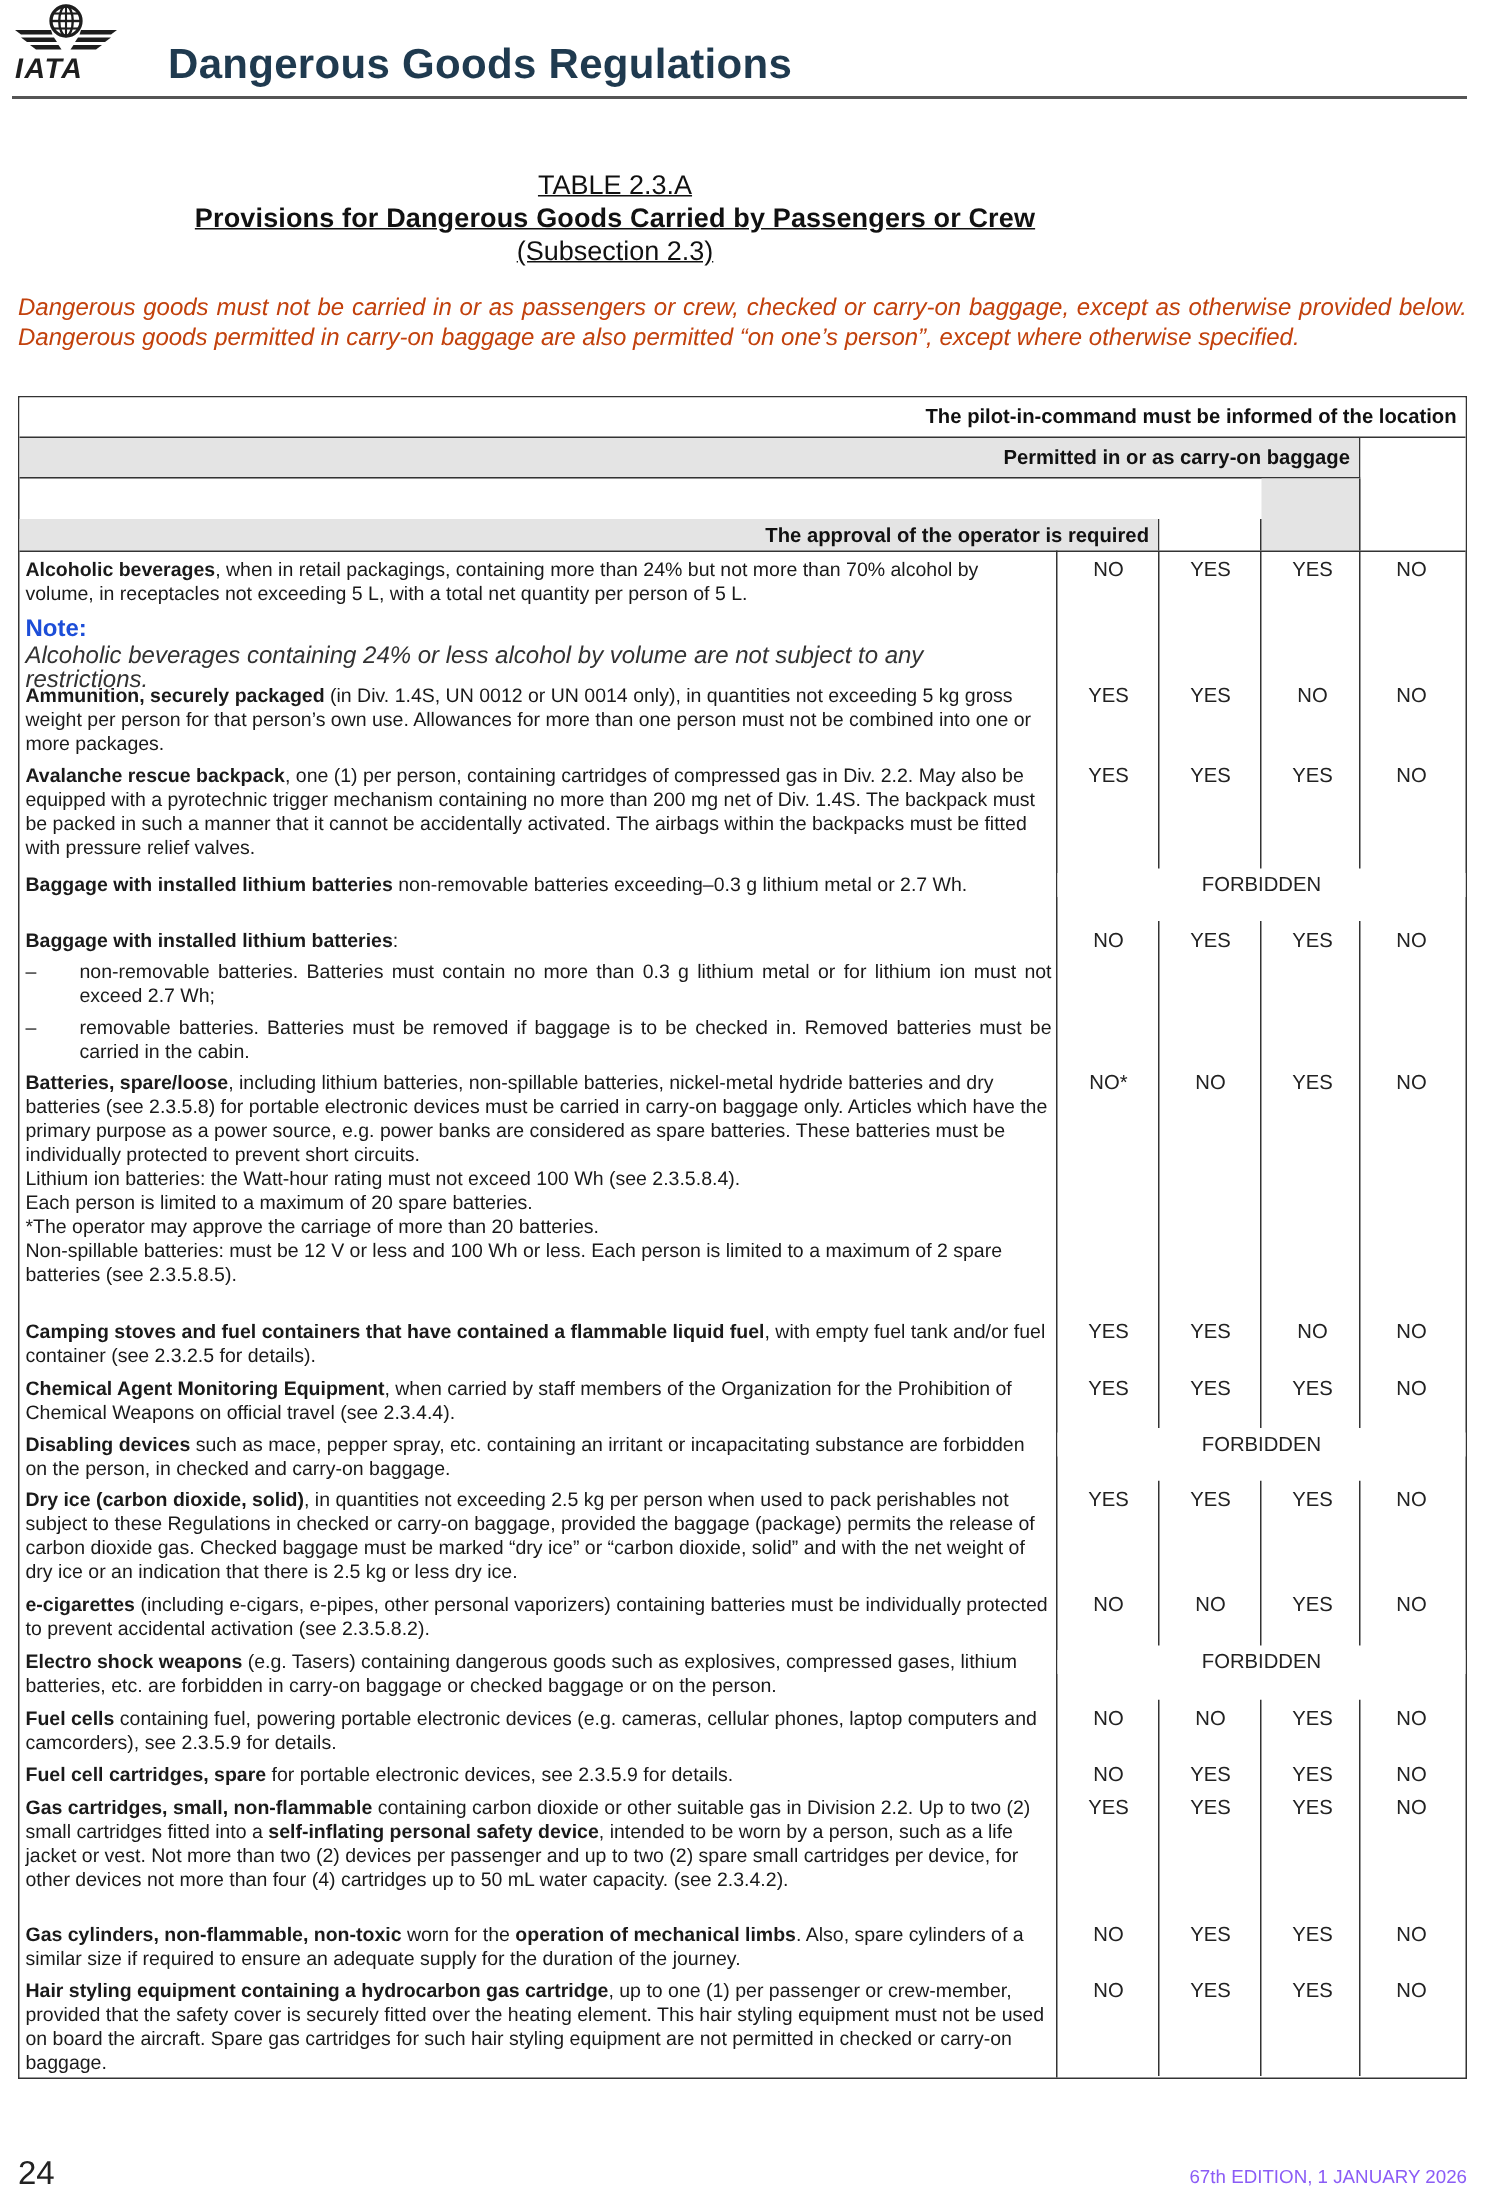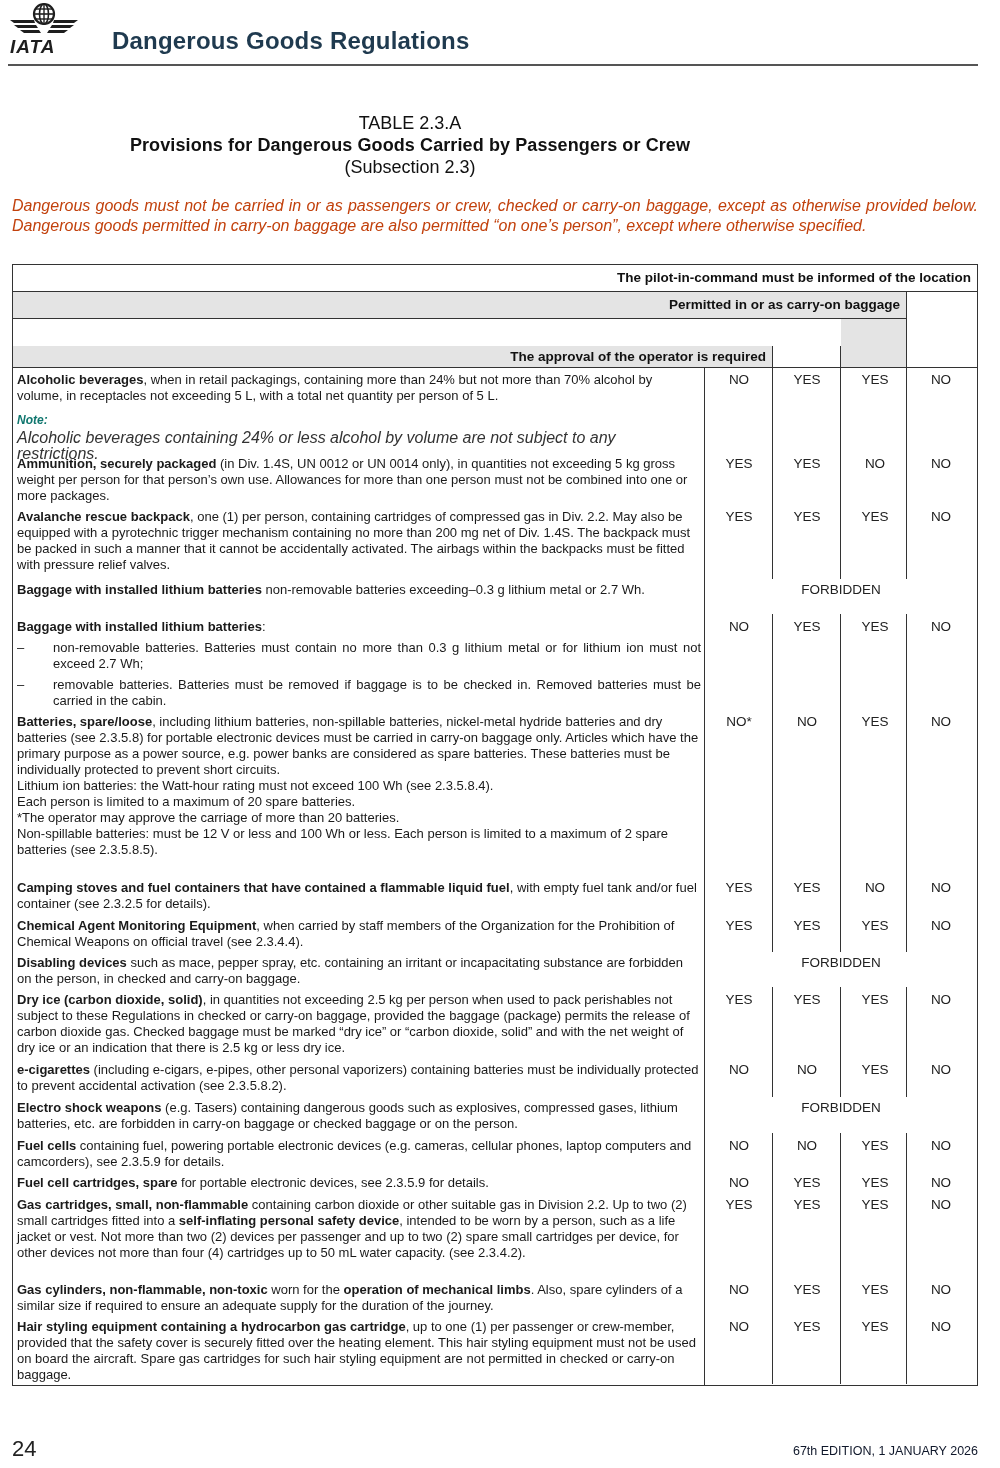--- a/index.html
+++ b/index.html
@@ -5,24 +5,24 @@
   html, body { margin: 0; padding: 0; background: #ffffff; }
   body {
     width: 1000px; height: 1468px; position: relative; overflow: hidden;
     font-family: "Liberation Sans", sans-serif; color: #1a1a1a;
   }
   
   .page-header { position: absolute; left: 8px; top: 0; width: 970px; height: 64px; border-bottom: 2px solid #555; }
   .logo { position: absolute; left: 0; top: 2px; width: 72px; height: 56px; }
   .logo svg { display: block; }
   .logo-text { position: absolute; left: 2px; top: 34px; font-family: "Liberation Sans", sans-serif; font-weight: bold; font-style: italic; font-size: 19px; letter-spacing: 1px; color: #1e1e1e; }
-  .header-title { position: absolute; left: 104px; top: 27px; font-size: 24px; font-weight: bold; color: #1f3a4f; letter-spacing: 0.2px; }
-
-  
-  .title-block { position: absolute; left: 0; top: 112px; width: 820px; text-align: center; font-size: 18px; line-height: 22px; color: #111; }
+  .header-title { position: absolute; left: 104px; top: 27px; font-size: 28px; font-weight: bold; color: #1f3a4f; letter-spacing: 0.2px; }
+
+  
+  .title-block { position: absolute; left: 0; top: 112px; width: 820px; text-align: center; font-size: 18px; line-height: 22px; color: #111; text-decoration: underline; }
   .title-block div { font-weight: normal; }
   .title-block .t2 { font-weight: bold; letter-spacing: 0.1px; }
   .title-block .t1 { font-weight: normal; }
   .intro { position: absolute; left: 12px; top: 196px; width: 966px; font-size: 16px; line-height: 20px; font-style: italic; text-align: justify; color: #c2410c; }
 
   
   .dg-table { position: absolute; left: 12px; top: 264px; width: 966px; height: 1122px; border: 1.5px solid #333; box-sizing: border-box; }
   .hdr { position: absolute; left: 0; box-sizing: border-box; font-weight: bold; font-size: 13.5px; text-align: right; color: #111; line-height: 26px; padding-right: 6px; }
   .hdr-pilot { top: 0; height: 27px; width: 964px; background: #fff; border-bottom: 1.5px solid #333; }
   .hdr-carry { top: 27px; height: 27px; width: 894px; background: #e4e4e4; border-bottom: 1.5px solid #333; border-right: 1.5px solid #333; }
@@ -31,32 +31,32 @@
   .hdr-carry-fill { position: absolute; left: 828px; top: 54px; width: 66px; height: 48px; background: #e4e4e4; border-right: 1.5px solid #333; box-sizing: border-box; }
   .hdr-checked-fill { position: absolute; left: 760px; top: 81px; width: 68px; height: 21px; background: #fff; border-right: 1.5px solid #333; box-sizing: border-box; }
   .hdr-pilot-fill { position: absolute; left: 894px; top: 27px; width: 70px; height: 75px; background: #fff; }
   .hdr-bottom-line { position: absolute; left: 0; top: 102px; width: 964px; height: 0; border-top: 1.5px solid #333; }
 
   .col-divider { position: absolute; width: 0; border-left: 1.5px solid #333; }
   .rows { position: absolute; left: 0; top: 103px; width: 964px; }
   .row { position: absolute; left: 0; width: 964px; }
   .desc { position: absolute; left: 4px; width: 684px; font-size: 13px; line-height: 16px; color: #1a1a1a; }
   .desc b { font-weight: bold; }
-  .desc .note-title { font-style: italic; font-weight: bold; font-size: 12px; line-height: 20px; color: #0f766e; }
+  .desc .note-title { font-weight: bold; font-size: 16px; line-height: 20px; color: #1d4ed8; }
   .desc .note-text { font-style: italic; font-size: 16px; color: #333; }
   .desc .dash-item { position: relative; padding-left: 36px; text-align: justify; }
   .desc .dash-item .dash { position: absolute; left: 0; top: 0; }
   .cell { position: absolute; width: 68px; text-align: center; font-size: 13.5px; color: #222; line-height: 16px; }
   .c1 { left: 692px; } .c2 { left: 760px; } .c3 { left: 828px; } .c4 { left: 894px; }
   .forbidden { position: absolute; left: 692px; width: 272px; text-align: center; font-size: 13.5px; color: #222; line-height: 16px; background: #fff; }
   .forbid-mask { position: absolute; left: 693px; width: 270px; background: #fff; }
 
   
   .page-num { position: absolute; left: 12px; top: 1436px; font-size: 22px; color: #222; }
-  .edition { position: absolute; right: 22px; top: 1444px; font-size: 12.5px; color: #0f172a; }
+  .edition { position: absolute; right: 22px; top: 1444px; font-size: 12.5px; color: #8b5cf6; }
 </style>
 </head>
 <body>
 
 <div class="page-header">
   <div class="logo">
     <svg width="72" height="36" viewBox="0 0 72 36">
       <circle cx="36" cy="12" r="10" fill="none" stroke="#1e1e1e" stroke-width="2.2"></circle>
       <ellipse cx="36" cy="12" rx="4.5" ry="10" fill="none" stroke="#1e1e1e" stroke-width="1.6"></ellipse>
       <line x1="26" y1="12" x2="46" y2="12" stroke="#1e1e1e" stroke-width="1.6"></line>

